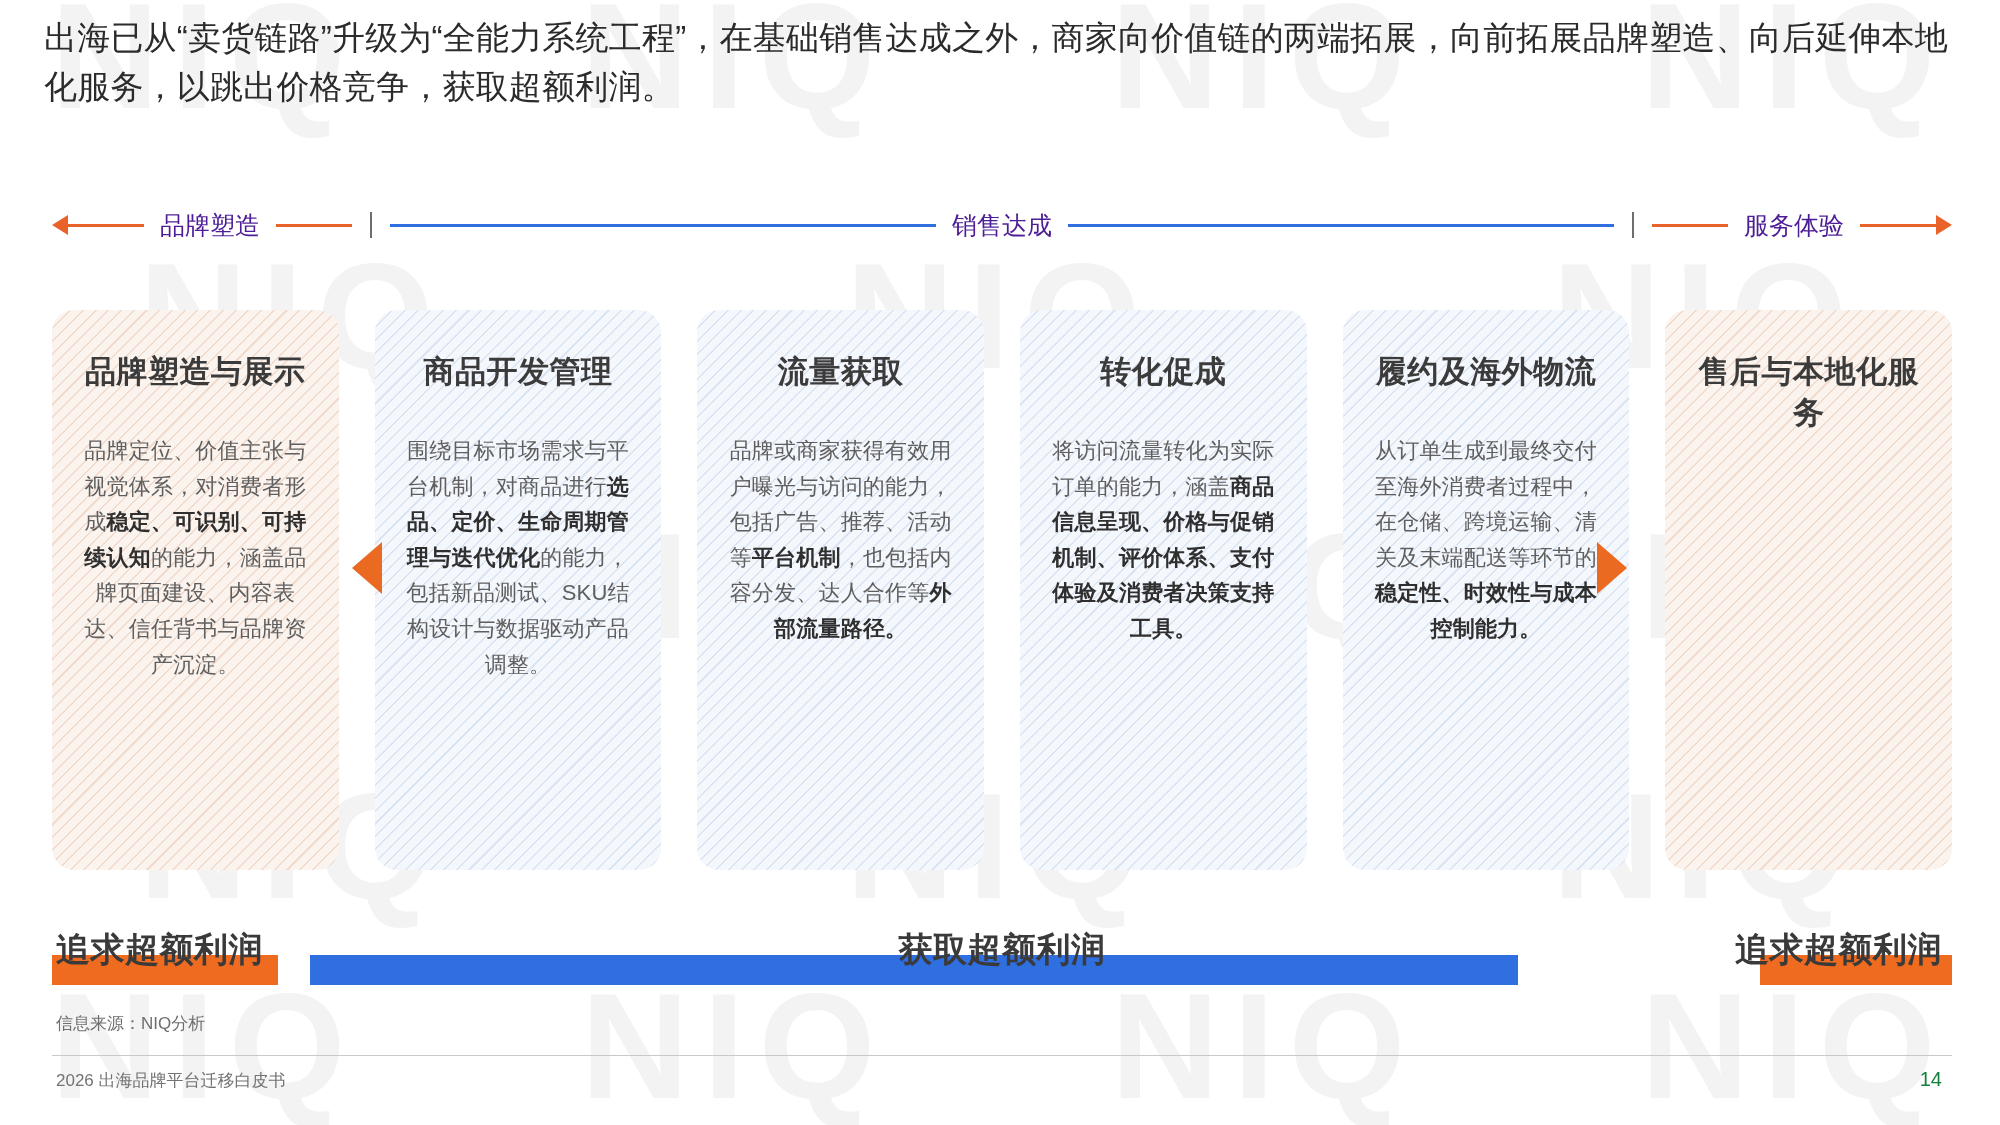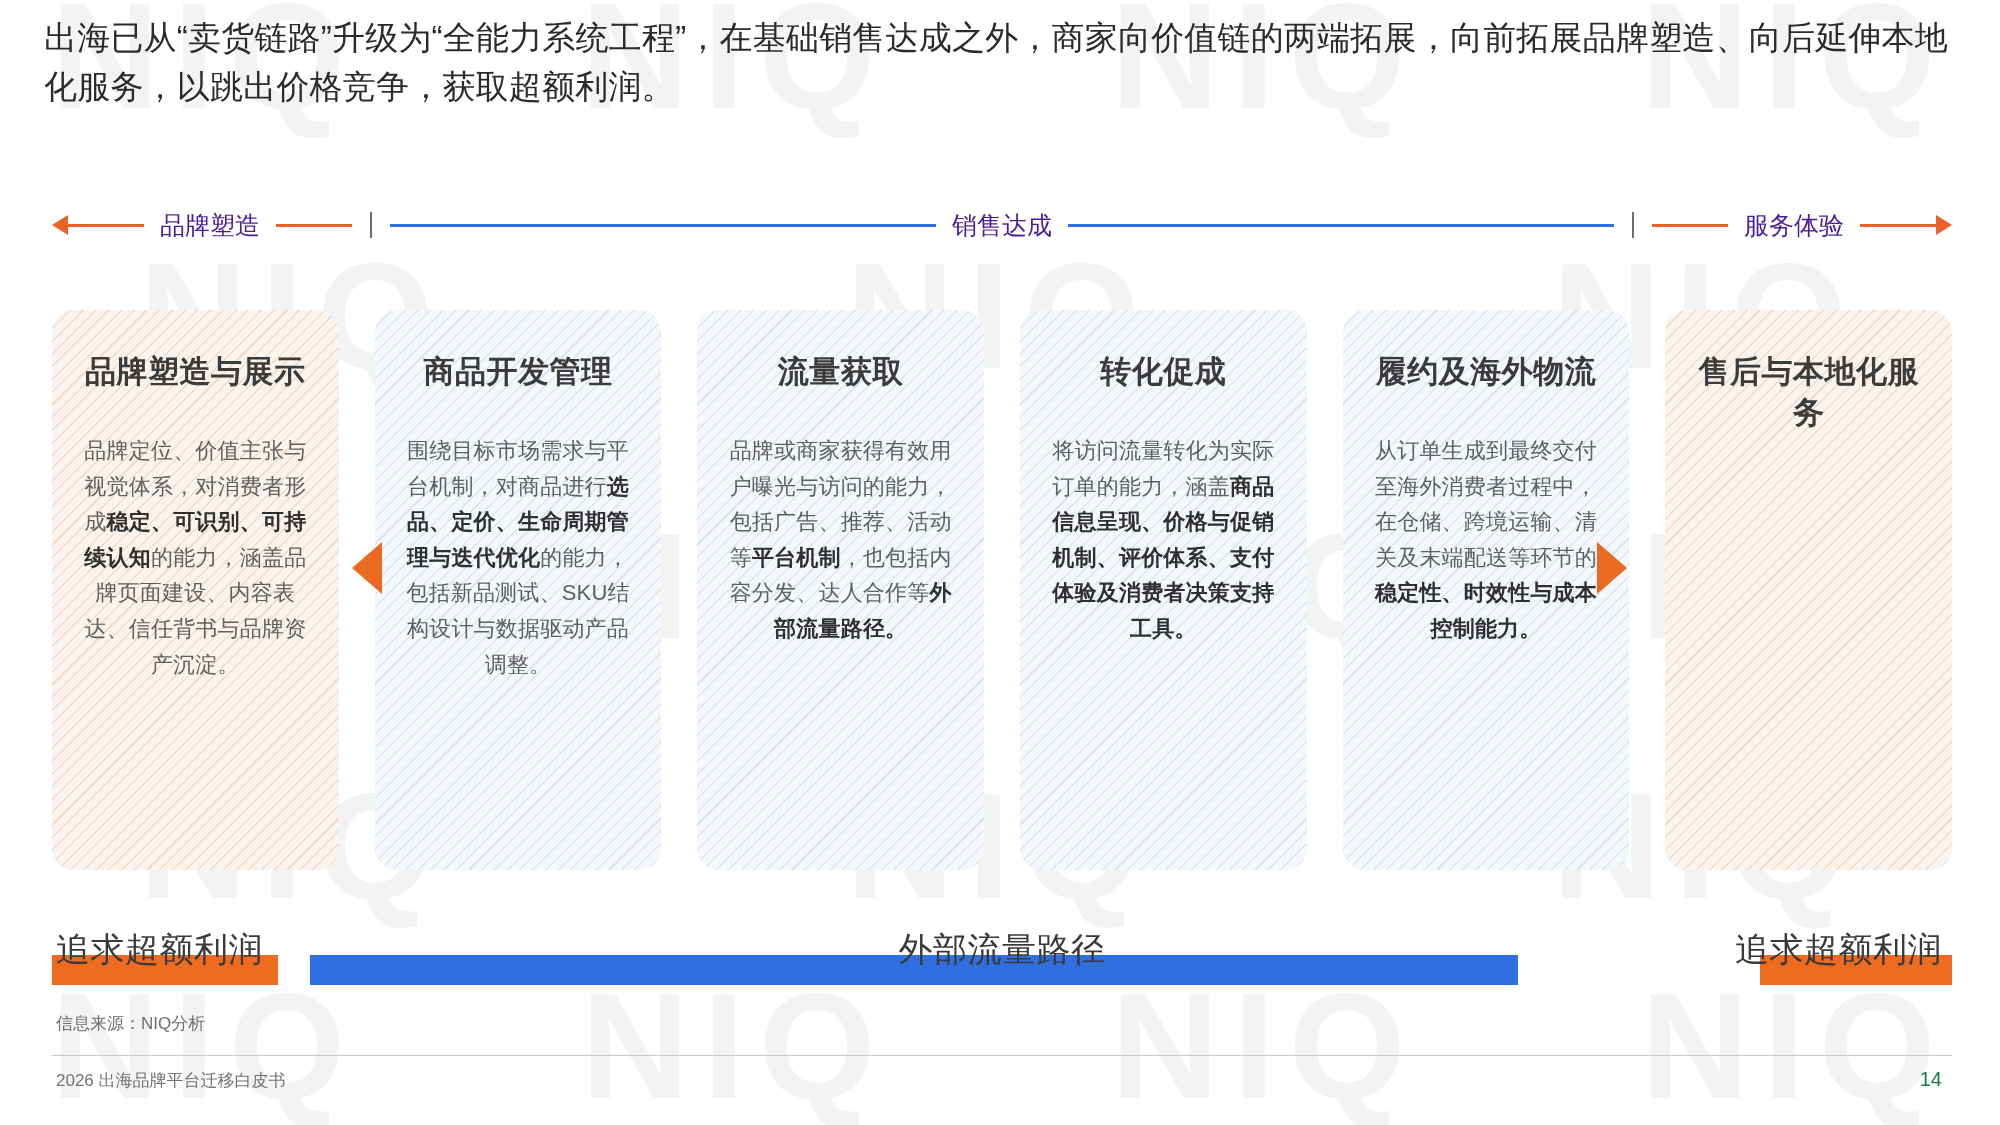--- a/index.html
+++ b/index.html
@@ -208,21 +208,21 @@
   .bbar.orange { background: #ef6b1f; }
   .bbar.blue   { background: #2f6fe0; }
   .bbar.left   { left: 0;     width: 226px; }
   .bbar.mid    { left: 258px; width: 1208px; }
   .bbar.right  { left: 1708px; width: 192px; }
 
   .btext {
     position: absolute;
     bottom: 22px;
     font-size: 34px;
-    font-weight: 400;
+    font-weight: 700;
     color: #3a3a3a;
     white-space: nowrap;
     letter-spacing: .5px;
   }
   .btext.left  { left: 4px; }
   .btext.mid   { left: 50%; transform: translateX(-50%); }
   .btext.right { right: 10px; }
 
   
   .source {
@@ -362,21 +362,21 @@
 
   <div class="tri tri-left"></div>
   <div class="tri tri-right"></div>
 
   <div class="bottom">
     <div class="bbar orange left"></div>
     <div class="bbar blue mid"></div>
     <div class="bbar orange right"></div>
 
     <div class="btext left">追求超额利润</div>
-    <div class="btext mid">外部流量路径</div>
+    <div class="btext mid">获取超额利润</div>
     <div class="btext right">追求超额利润</div>
   </div>
 
   <div class="source">信息来源：NIQ分析</div>
   <div class="footrule"></div>
   <div class="footleft">2026 出海品牌平台迁移白皮书</div>
   <div class="pagenum">14</div>
 
 </div>
 

